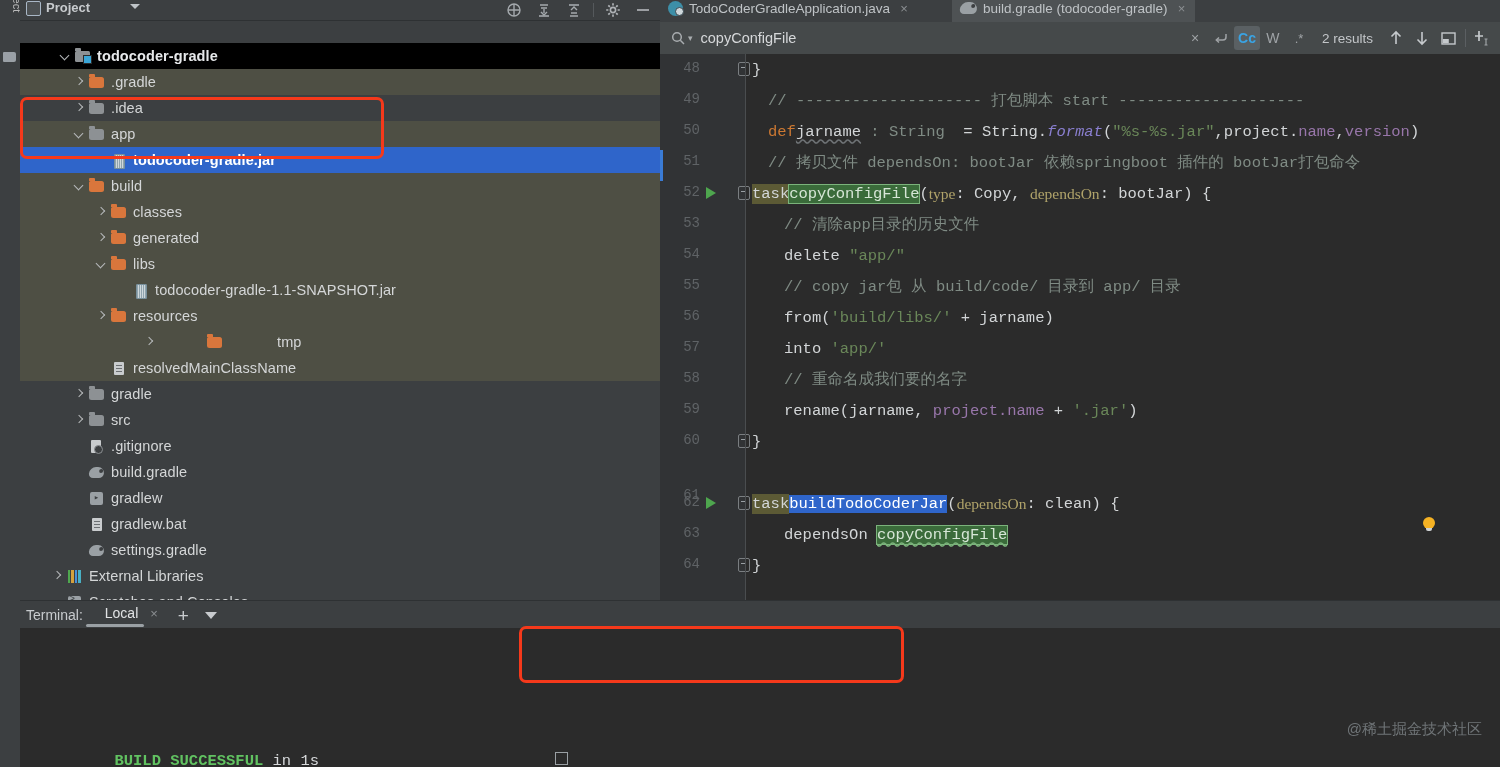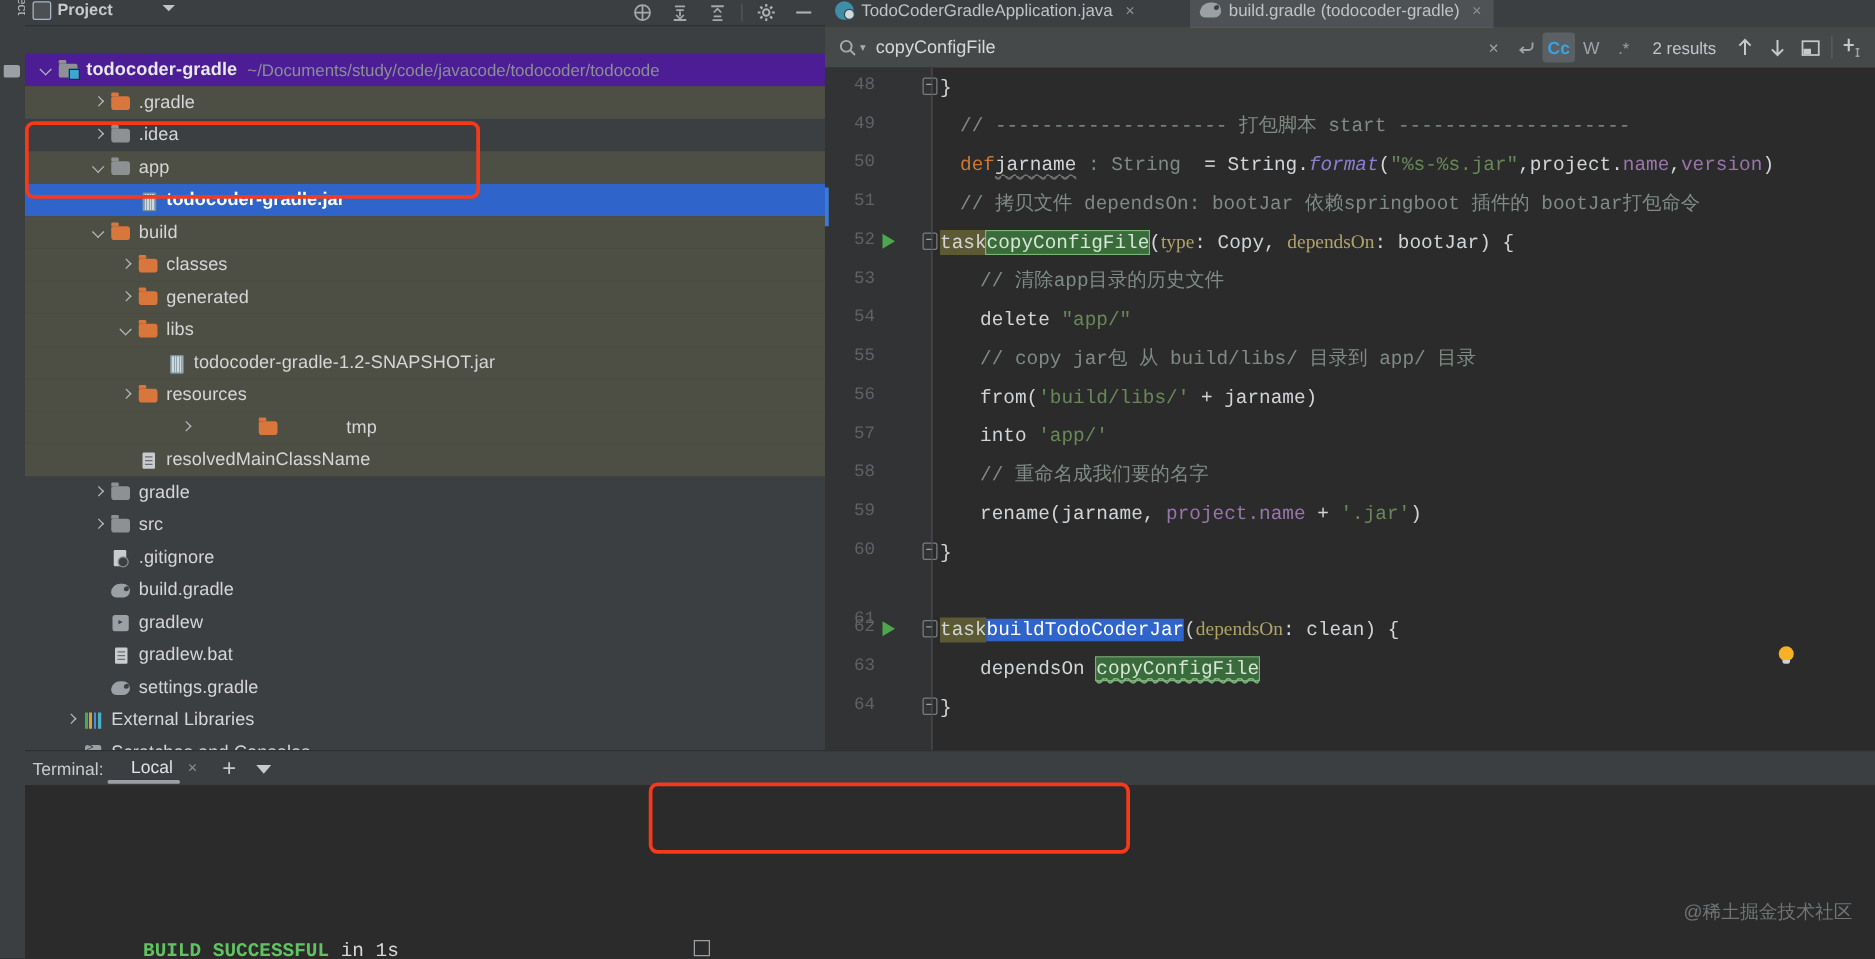--- a/index.html
+++ b/index.html
@@ -42,21 +42,21 @@
   .gradleic::after{content:"";position:absolute;right:1px;top:2px;width:4px;height:4px;background:#3c3f41;border-radius:50%;}
   .gitic{position:absolute;left:3px;top:1px;width:10px;height:13px;background:#c9ccce;border-radius:1px;}
   .gitic::after{content:"";position:absolute;right:-2px;bottom:-1px;width:7px;height:7px;border:1.5px solid #8b8f92;border-radius:50%;background:#3c3f41;}
   .shic{position:absolute;left:2px;top:1px;width:13px;height:13px;background:#9aa0a4;border-radius:2px;color:#3c3f41;font-size:9px;line-height:13px;text-align:center;font-family:"Liberation Mono",monospace;}
   .libic{position:absolute;left:2px;top:1px;width:13px;height:13px;background:
      linear-gradient(90deg,#4fa84f 0 2.2px,transparent 2.2px 3.4px,#d6a13d 3.4px 5.6px,transparent 5.6px 6.8px,#4a90d9 6.8px 9px,transparent 9px 10.2px,#49b0c4 10.2px 13px);}
   .scrIc{position:absolute;left:2px;top:1px;width:13px;height:13px;background:#9aa0a4;border-radius:2px;}
   .scrIc::before{content:">";position:absolute;left:1px;top:-2px;font-size:10px;color:#3c3f41;font-family:"Liberation Mono",monospace;}
   .scrIc::after{content:"";position:absolute;right:-3px;bottom:-3px;width:9px;height:9px;border-radius:50%;background:#3ba7d8;border:1px solid #2b2b2b;}
   .mlabel{letter-spacing:.1px;}
-  .rootrow{background:#4c1d95;}
+  .rootrow{background:#000000;padding-left:28px;}
   .rootname{font-weight:700;color:#e6e8ea;}
   .rootpath{color:#8b8f92;margin-left:8px;font-size:13.5px;}
   .olive{background:#4e4f44;}
   .selrow{background:#2f65ca;}
   .selrow .mlabel{color:#ffffff;font-weight:700;}
 
   .redbox{position:absolute;border:3px solid #f5391b;border-radius:7px;pointer-events:none;}
 
   
   .editor{position:absolute;left:660px;top:0;width:840px;height:600px;background:#1d4ed8;}
@@ -175,21 +175,20 @@
     <div class="tree" id="tree">
         <div class="row rootrow" style="top: 22px;">
           <span style="width:10px"></span>
           <span class="arr d"></span>
           <span class="ic">
             <span style="position:absolute;left:1px;top:2px;width:15px;height:11px;background:#8d9194;border-radius:1.5px"></span>
             <span style="position:absolute;left:1px;top:-1px;width:6px;height:3px;background:#8d9194;border-radius:1px 1px 0 0"></span>
             <span style="position:absolute;left:9px;top:6px;width:7px;height:7px;background:#3ba7d8;border:1px solid #2b2b2b"></span>
           </span>
           <span class="mlabel rootname">todocoder-gradle</span>
-          <span class="rootpath">~/Documents/study/code/javacode/todocoder/todocode</span>
         </div>
         <div class="row olive" style="top: 48px;">
           <span style="width:52px"></span>
           <span class="arr r"></span>
           <span class="ic">
             <span class="fo org"></span>
           </span>
           <span class="mlabel">.gradle</span>
         </div>
         <div class="row" style="top: 74px;">
@@ -247,21 +246,21 @@
             <span class="fo org"></span>
           </span>
           <span class="mlabel">libs</span>
         </div>
         <div class="row olive" style="top: 256px;">
           <span style="width:96px"></span>
           <span class="arr"></span>
           <span class="ic">
             <span class="jar"></span>
           </span>
-          <span class="mlabel">todocoder-gradle-1.2-SNAPSHOT.jar</span>
+          <span class="mlabel">todocoder-gradle-1.1-SNAPSHOT.jar</span>
         </div>
         <div class="row olive" style="top: 282px;">
           <span style="width:74px"></span>
           <span class="arr r"></span>
           <span class="ic">
             <span class="fo org"></span>
           </span>
           <span class="mlabel">resources</span>
         </div>
         <div class="row olive" style="top: 308px; gap: 48px;">
@@ -496,21 +495,21 @@
       <div class="vbar"></div>
       <div class="marker"></div>
       <div id="codelines">
           <div class="cline" style="top: 0px; left: 92px;"><span class="plain">}</span></div>
           <div class="cline" style="top: 31px; left: 108px;"><span class="cmt">// -------------------- 打包脚本 start --------------------</span></div>
           <div class="cline" style="top: 62px; left: 108px;"><span class="kw">def</span> <span class="plain" style="text-decoration:underline;text-decoration-style:wavy;text-decoration-color:#6e7275;text-underline-offset:3px;">jarname</span><span class="cmt"> : String</span><span class="plain">  = String.</span><span class="fn">format</span><span class="plain">(</span><span class="str">"%s-%s.jar"</span><span class="plain">,project.</span><span class="fld">name</span><span class="plain">,</span><span class="fld">version</span><span class="plain">)</span></div>
           <div class="cline" style="top: 93px; left: 108px;"><span class="cmt">// 拷贝文件 dependsOn: bootJar 依赖springboot 插件的 bootJar打包命令</span></div>
           <div class="cline" style="top: 124px; left: 92px;"><span class="taskhl plain">task</span> <span class="greenhl">copyConfigFile</span><span class="plain">(</span><span class="named">type</span><span class="plain">: Copy, </span><span class="named">dependsOn</span><span class="plain">: bootJar) {</span></div>
           <div class="cline" style="top: 155px; left: 124px;"><span class="cmt">// 清除app目录的历史文件</span></div>
           <div class="cline" style="top: 186px; left: 124px;"><span class="plain">delete </span><span class="str">"app/"</span></div>
-          <div class="cline" style="top: 217px; left: 124px;"><span class="cmt">// copy jar包 从 build/libs/ 目录到 app/ 目录</span></div>
+          <div class="cline" style="top: 217px; left: 124px;"><span class="cmt">// copy jar包 从 build/code/ 目录到 app/ 目录</span></div>
           <div class="cline" style="top: 248px; left: 124px;"><span class="plain">from(</span><span class="str">'build/libs/'</span><span class="plain"> + jarname)</span></div>
           <div class="cline" style="top: 279px; left: 124px;"><span class="plain">into </span><span class="str">'app/'</span></div>
           <div class="cline" style="top: 310px; left: 124px;"><span class="cmt">// 重命名成我们要的名字</span></div>
           <div class="cline" style="top: 341px; left: 124px;"><span class="plain">rename(jarname, </span><span class="fld">project.</span><span class="fld">name</span><span class="plain"> + </span><span class="str">'.jar'</span><span class="plain">)</span></div>
           <div class="cline" style="top: 372px; left: 92px;"><span class="plain">}</span></div>
           <div class="cline" style="top: 403px; left: 92px;"></div>
           <div class="cline" style="top: 434px; left: 92px;"><span class="taskhl plain">task</span> <span class="bluehl">buildTodoCoderJar</span><span class="plain">(</span><span class="named">dependsOn</span><span class="plain">: clean) {</span></div>
           <div class="cline" style="top: 465px; left: 124px;"><span class="plain">dependsOn </span><span class="greenhl wavy">copyConfigFile</span></div>
           <div class="cline" style="top: 496px; left: 92px;"><span class="plain">}</span></div>
         </div>

